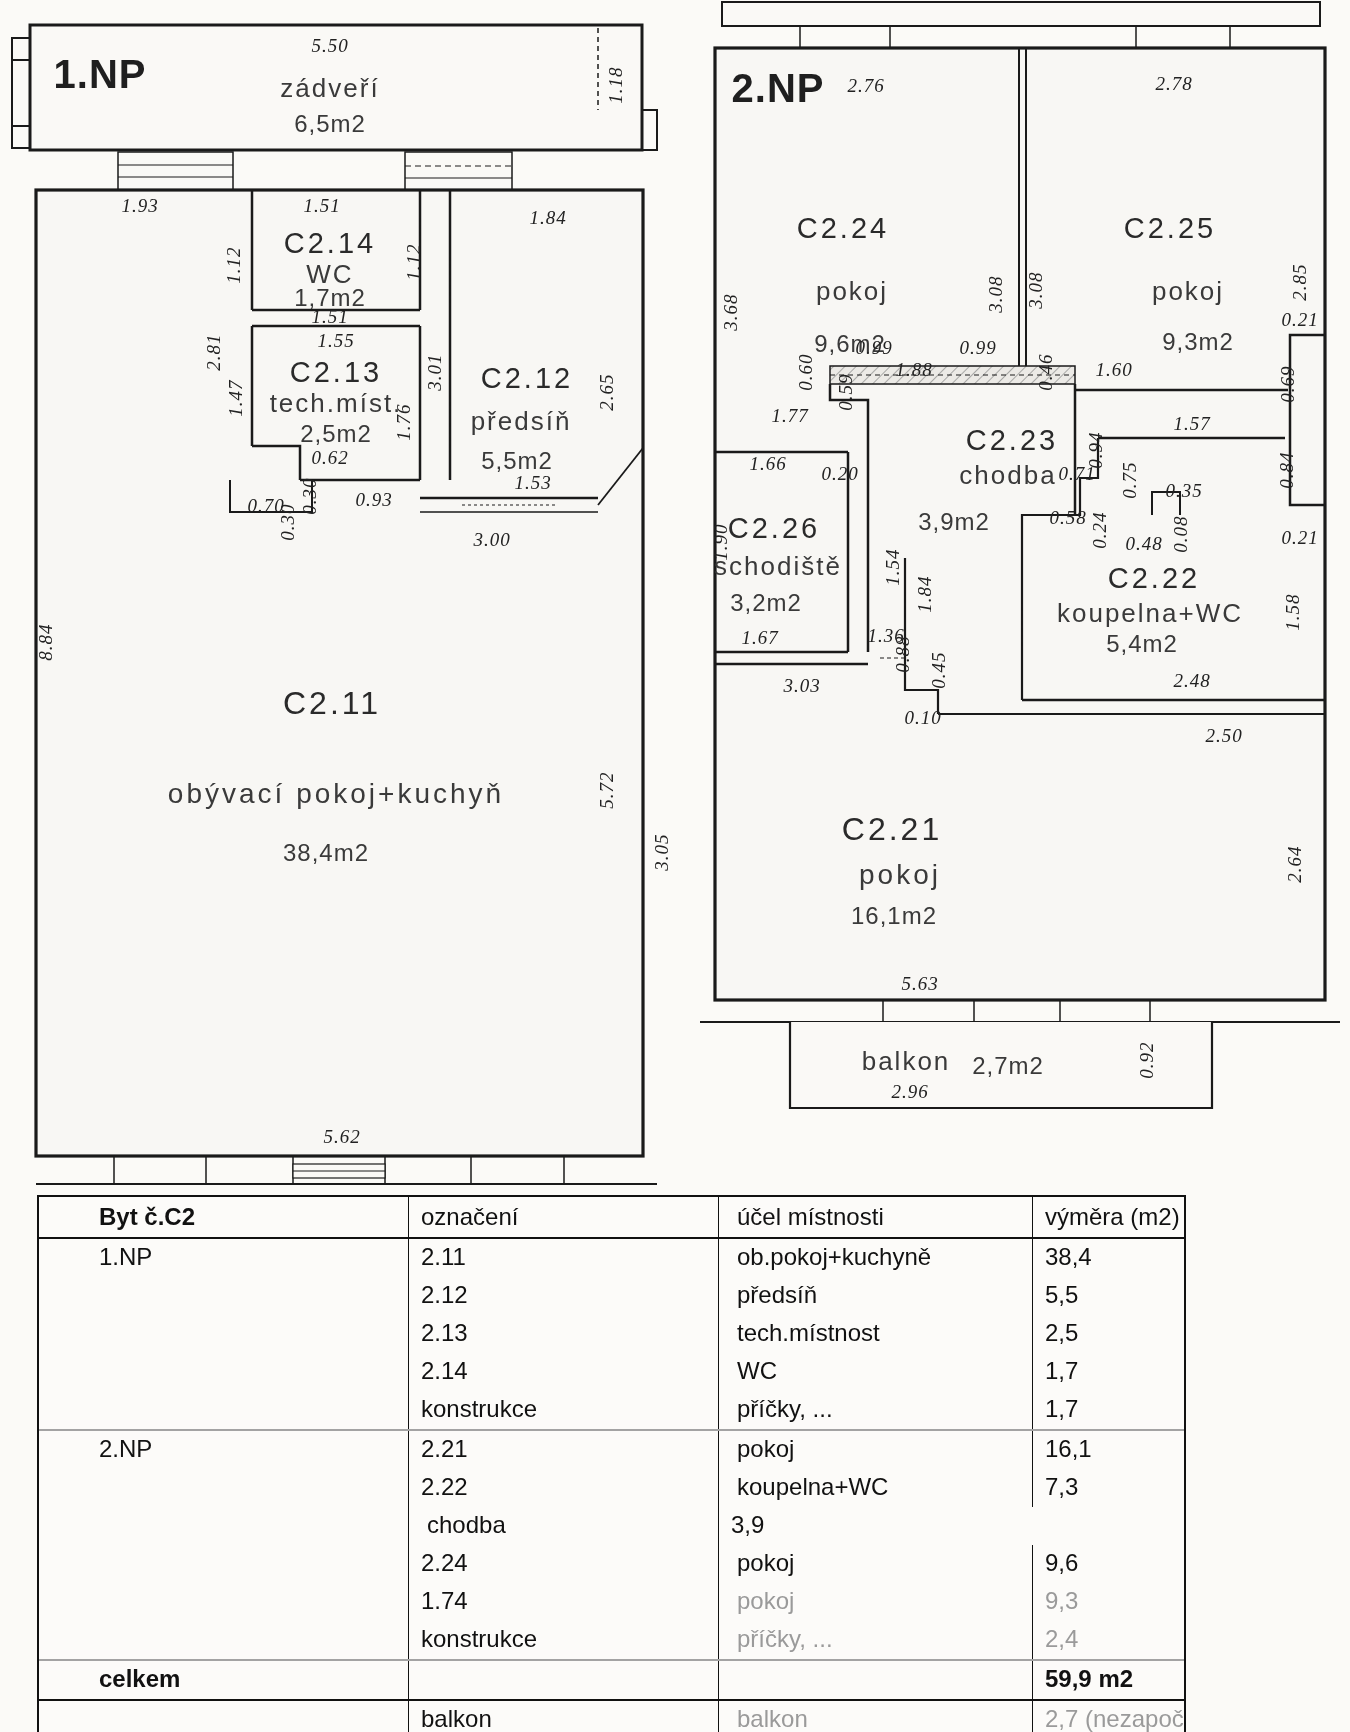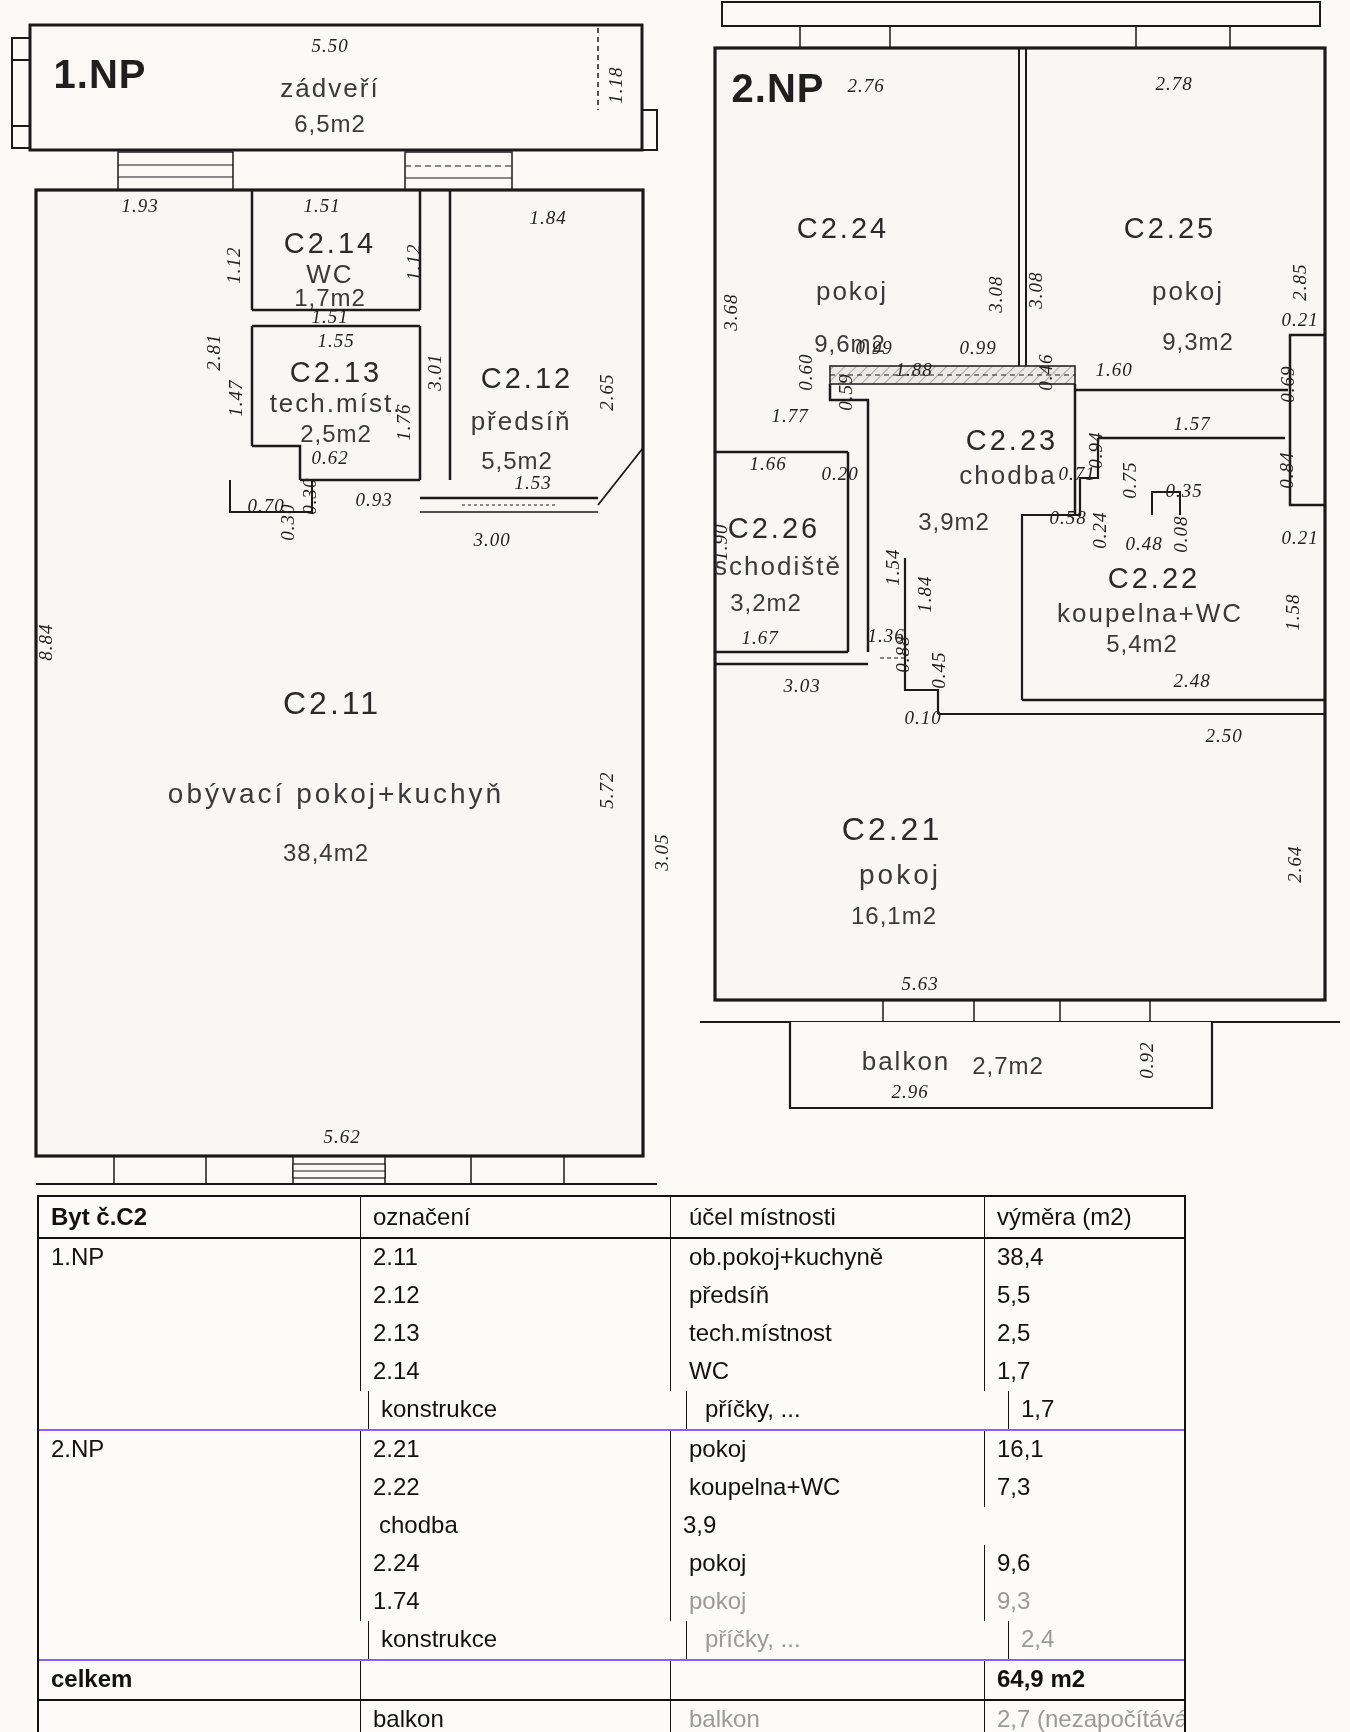--- a/index.html
+++ b/index.html
@@ -15,27 +15,27 @@
   .room{font:400 26px "Liberation Sans",sans-serif;fill:#3a3a3a;letter-spacing:2px;}
   .room-lg{font:400 28px "Liberation Sans",sans-serif;fill:#3a3a3a;letter-spacing:3px;}
   .area{font:400 24px "Liberation Sans",sans-serif;fill:#3a3a3a;letter-spacing:1px;}
   .dim{font:italic 400 19px "Liberation Serif",serif;fill:#222;letter-spacing:1px;}
   
   #flat-table{
     position:absolute;left:37px;top:1195px;width:1145px;
     border:2px solid #111;background:#fcfbf9;color:#111;
     font:400 24px "Liberation Sans",sans-serif;
   }
-  .t-row{display:grid;grid-template-columns:321px 310px 314px 1fr;}
+  .t-row{display:grid;grid-template-columns:321px 310px 314px 1fr;padding-left:48px;}
   .t-cell{padding:2px 10px 2px 12px;height:34px;line-height:32px;white-space:nowrap;overflow:hidden;}
   .t-cell.c3{padding-left:18px;}
   .t-head .t-cell{height:36px;line-height:36px;}
   .t-head{border-bottom:2px solid #111;}
   .t-head .t-cell:first-child{font-weight:700;}
-  .t-section{border-bottom:2px solid #8b5cf6;gap:8px;}
+  .t-section{border-bottom:2px solid #a3a3a3;}
   .t-vline .t-cell{border-left:1.5px solid #111;}
   .t-vline .t-cell:first-child{border-left:none;}
   .t-total{border-bottom:2px solid #111;}
   .t-total .t-cell{font-weight:700;}
   .muted{color:#9a9a9a;}
   .bold-val{font-weight:700;}
 </style>
 </head>
 <body>
 
@@ -322,21 +322,21 @@
       <div class="t-row t-vline t-section">
         <div class="t-cell"></div>
         <div class="t-cell">konstrukce</div>
         <div class="t-cell c3 muted">příčky, ...</div>
         <div class="t-cell muted">2,4</div>
       </div>
       <div class="t-row t-vline t-total">
         <div class="t-cell">celkem</div>
         <div class="t-cell"></div>
         <div class="t-cell c3"></div>
-        <div class="t-cell bold-val">64,9 m2</div>
+        <div class="t-cell bold-val">59,9 m2</div>
       </div>
       <div class="t-row t-vline">
         <div class="t-cell"></div>
         <div class="t-cell">balkon</div>
         <div class="t-cell c3 muted">balkon</div>
         <div class="t-cell muted">2,7 (nezapočítává se)</div>
       </div>
     </div>
 </div>
 

